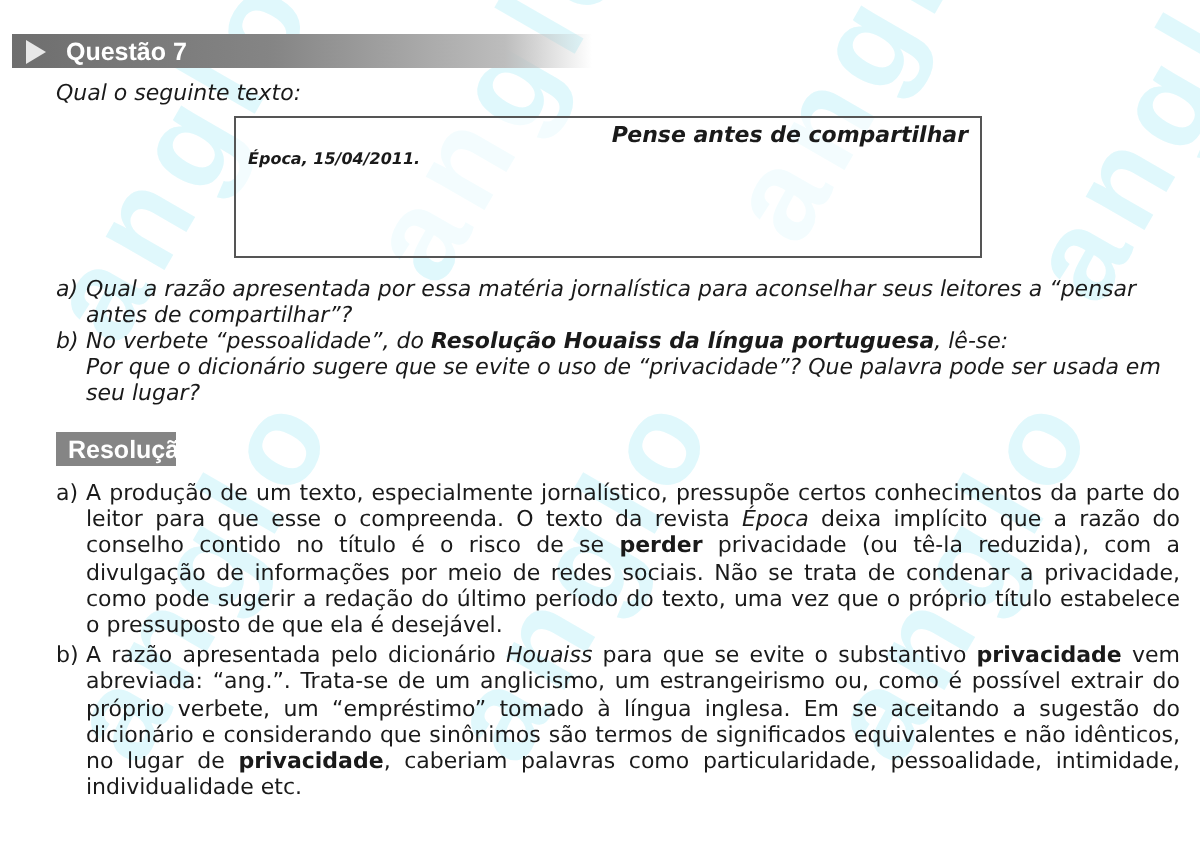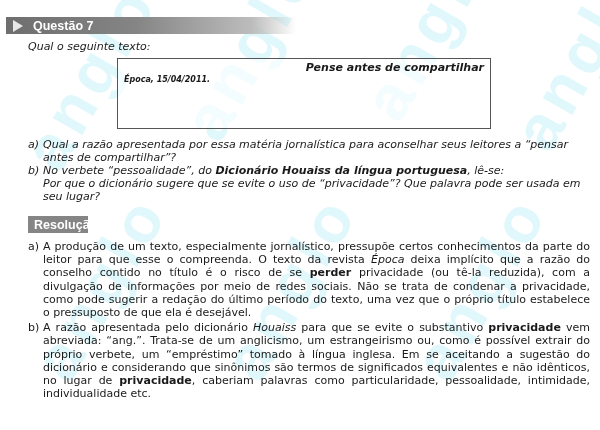--- a/index.html
+++ b/index.html
@@ -65,21 +65,21 @@
   </div>
 
   <div class="questions">
     <div class="qitem">
       <span class="lbl">a)</span>
       <span class="it">Qual a razão apresentada por essa matéria jornalística para aconselhar seus leitores a “pensar antes de compartilhar”?</span>
     </div>
     <div class="qitem">
       <span class="lbl">b)</span>
       <div>
-        <div class="it"><span>No verbete “pessoalidade”, do </span><span class="b">Dicionário Houaiss da língua portuguesa</span><span>, lê-se:</span></div>
+        <div class="it"><span>No verbete “pessoalidade”, do </span><span class="b">Resolução Houaiss da língua portuguesa</span><span>, lê-se:</span></div>
         <div class="it">Por que o dicionário sugere que se evite o uso de “privacidade”? Que palavra pode ser usada em seu lugar?</div>
       </div>
     </div>
   </div>
 
   <div class="resheader">Resolução</div>
 
   <div class="answers">
     <div class="aitem">
       <span class="lbl">a)</span>

